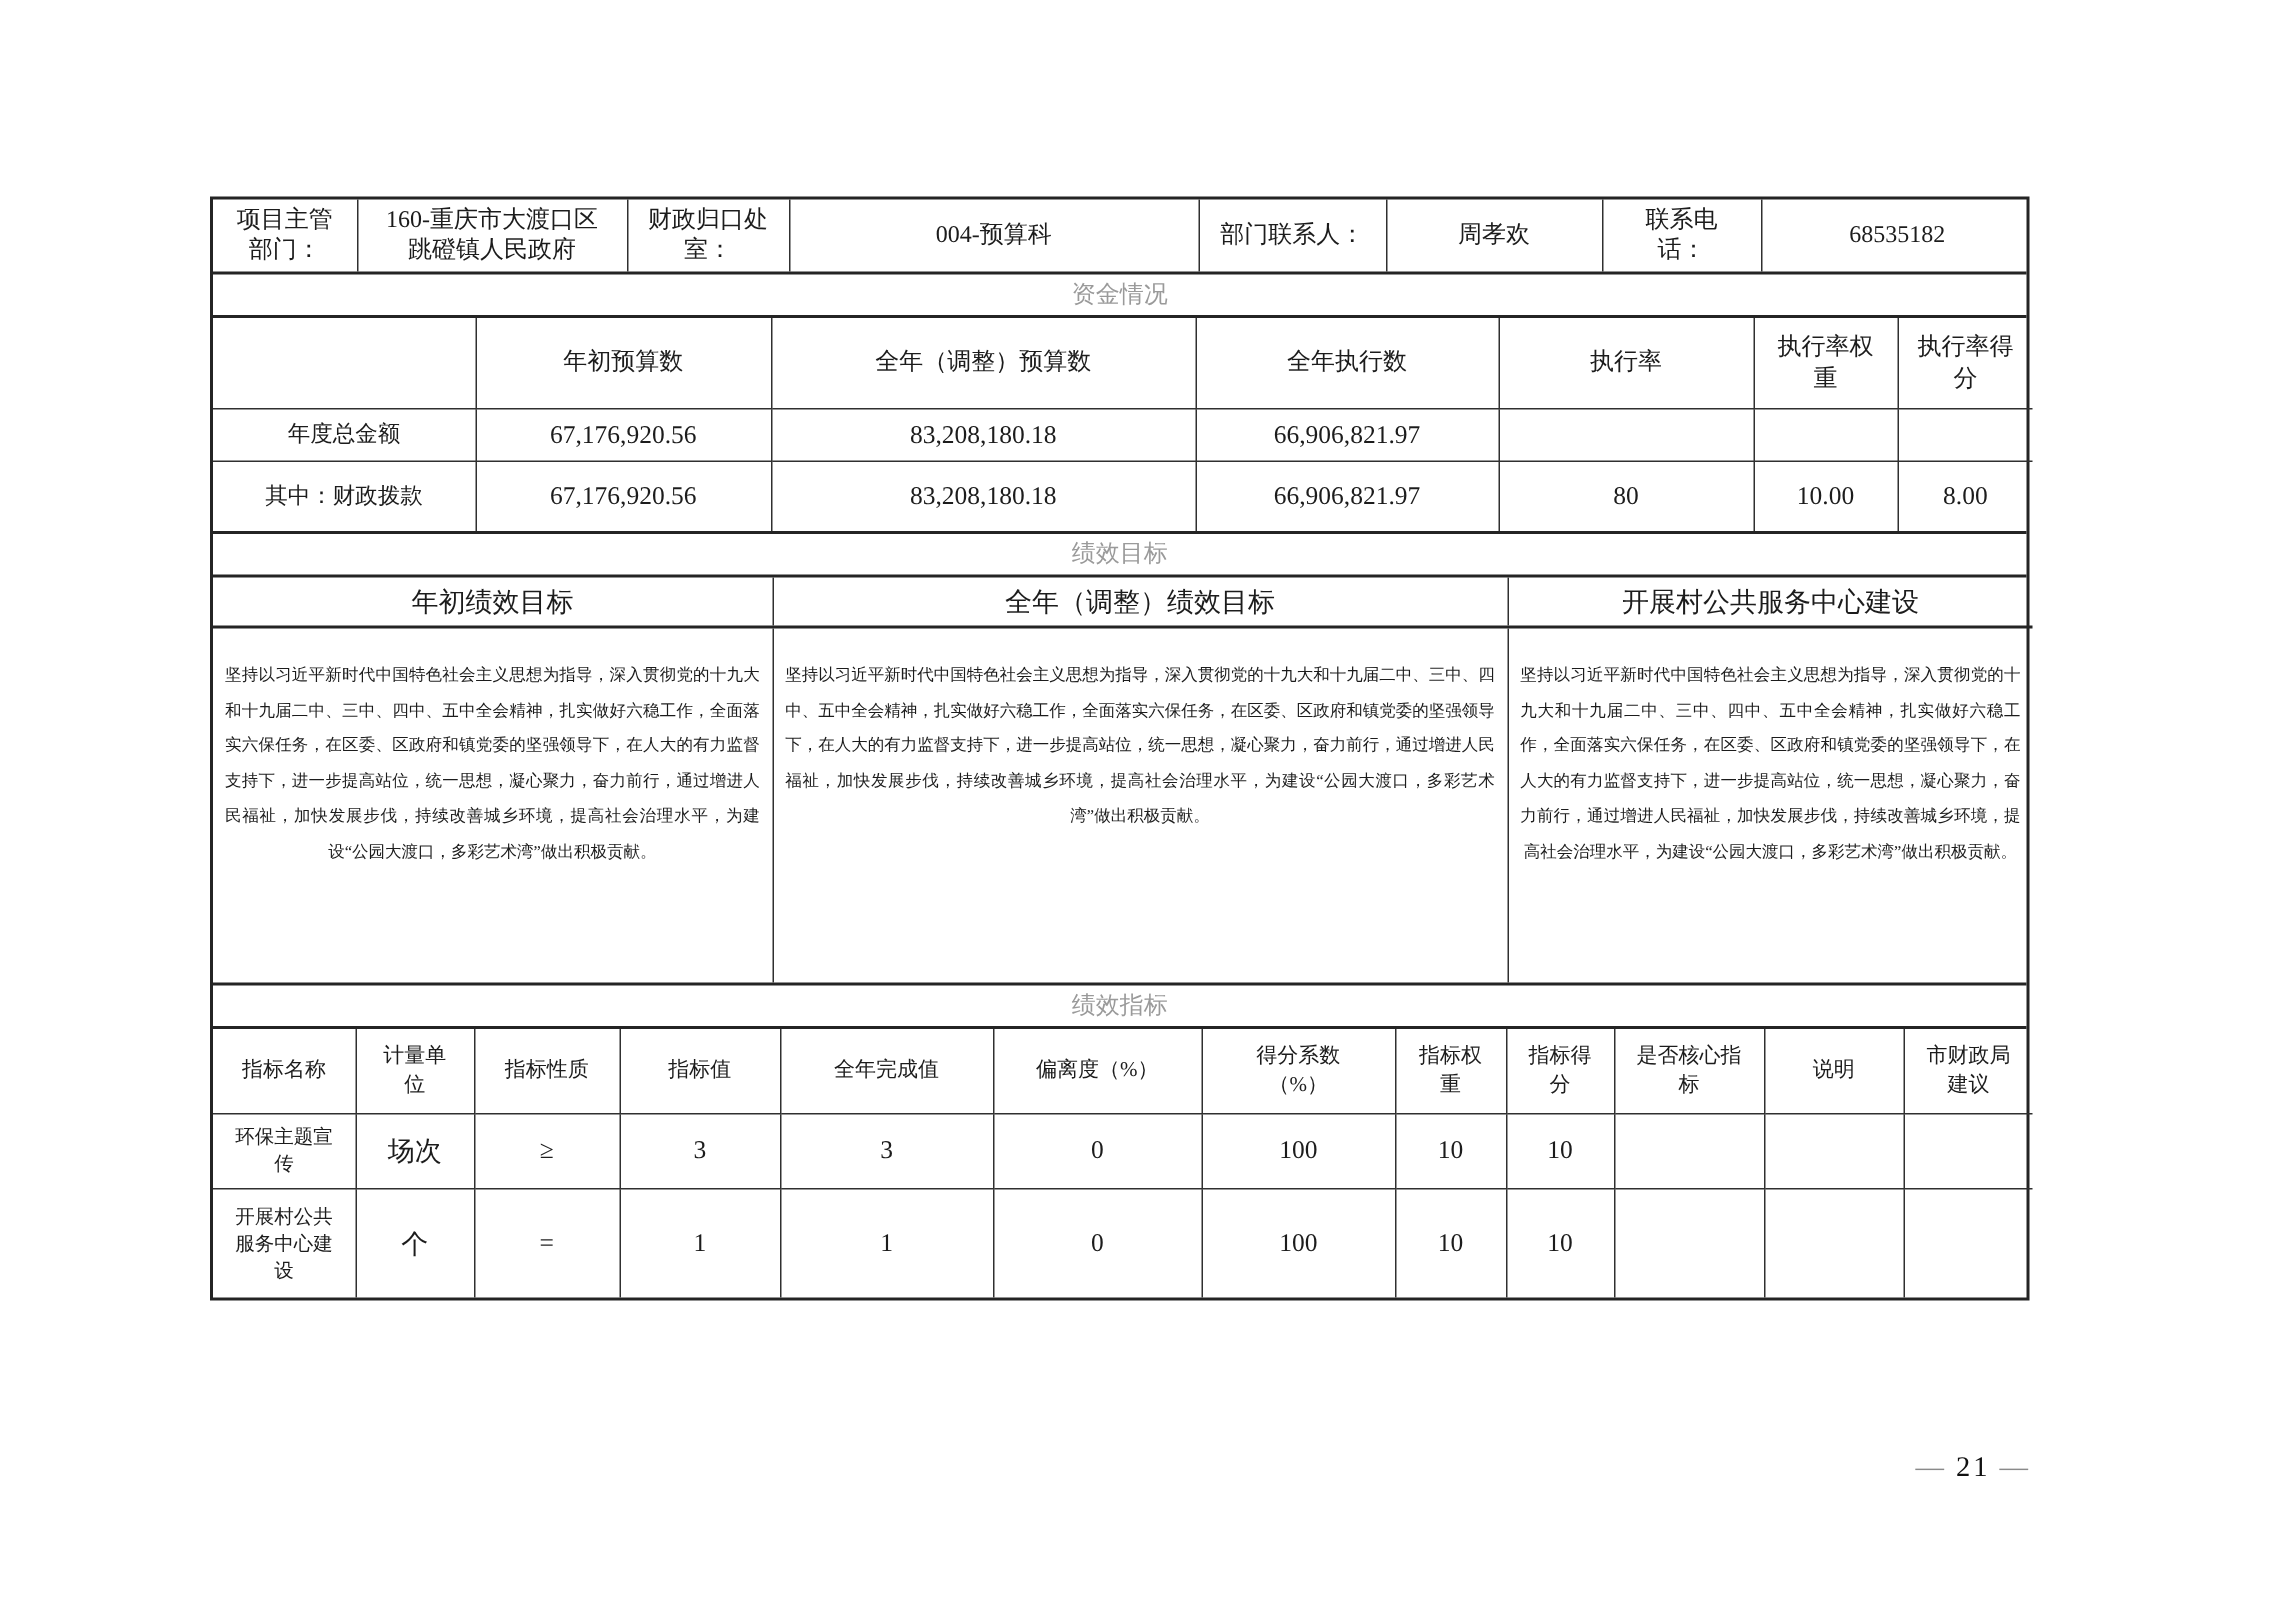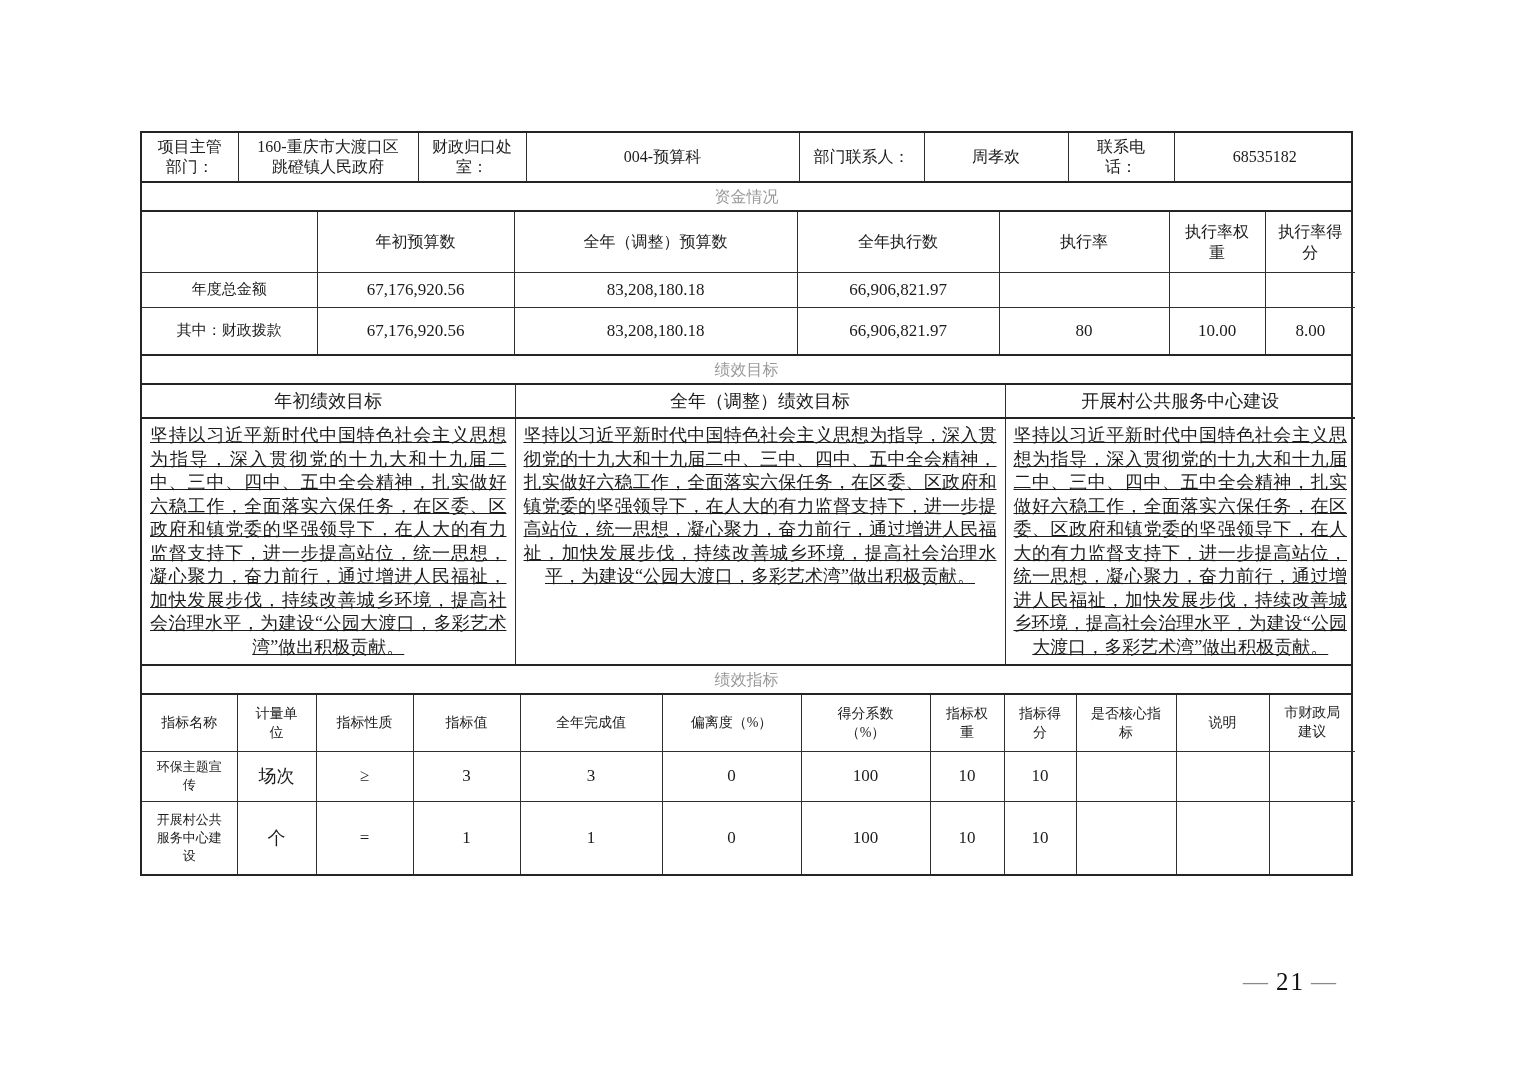--- a/index.html
+++ b/index.html
@@ -19,38 +19,38 @@
   .info .c-phone{padding:4px 23px;}
   
   .funding .hd td{font-size:16px;height:60px;line-height:21px;}
   .funding .c-w1{padding:0 14px;}
   .funding .c-w2{padding:0 12px;}
   .funding .r1 td{height:35px;font-size:17px;}
   .funding .r2 td{height:47px;font-size:17px;}
   .funding td.lbl{font-size:15px;}
   
   .goals .hd td{height:33px;font-size:18px;border-bottom:2px solid #242424;}
-  .goals td.para{height:237px;vertical-align:top;padding:5px 8px;font-size:18px;
-                 line-height:23.5px;text-align:justify;text-align-last:center;text-decoration:underline;}
+  .goals td.para{height:237px;vertical-align:top;padding:20px 8px;font-size:11px;
+                 line-height:23.5px;text-align:justify;text-align-last:center;}
   
   .ind .hd td{font-size:14px;height:56px;line-height:19px;}
   .ind .c-unit{padding:0 14px;}
   .ind .c-coeff{padding:0 34px;}
   .ind .c-weight{padding:0 12px;}
   .ind .c-score{padding:0 11px;}
   .ind .c-core{padding:0 10px;}
-  .ind .c-advice{padding:0 13px;font-family:Liberation Mono, monospace;}
+  .ind .c-advice{padding:0 13px;}
   .ind td.name{font-size:13px;line-height:18px;padding:0 12px;}
   .ind td.unit{font-size:18px;}
   .ind td.val{font-size:17px;}
   .ind .ir1 td{height:44px;}
   .ind .ir2 td{height:50px;}
   .ind .ir3 td{height:73px;}
   
-  .pageno{position:absolute;left:1243px;top:968px;font-size:25px;letter-spacing:2px;white-space:nowrap;}
+  .pageno{position:absolute;left:1277px;top:968px;font-size:19px;letter-spacing:2px;white-space:nowrap;}
   .pageno .dash{color:#8a8a8a;}
   .pageno .num{color:#111;padding:0 6px;}
 </style>
 </head>
 <body>
 
 <div class="page">
   <div class="sheet">
 
     <table class="t info">

